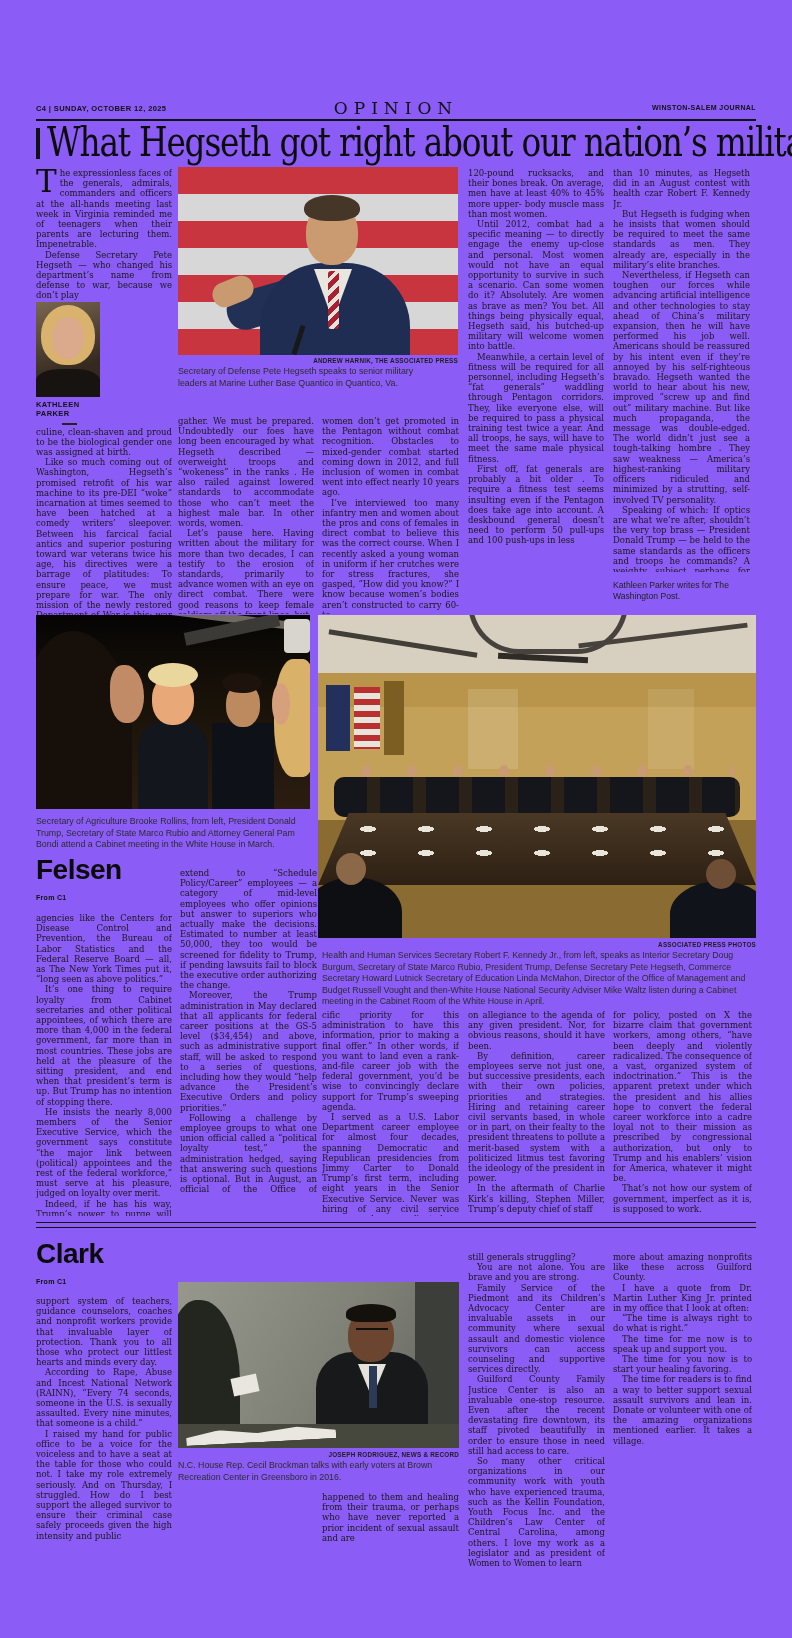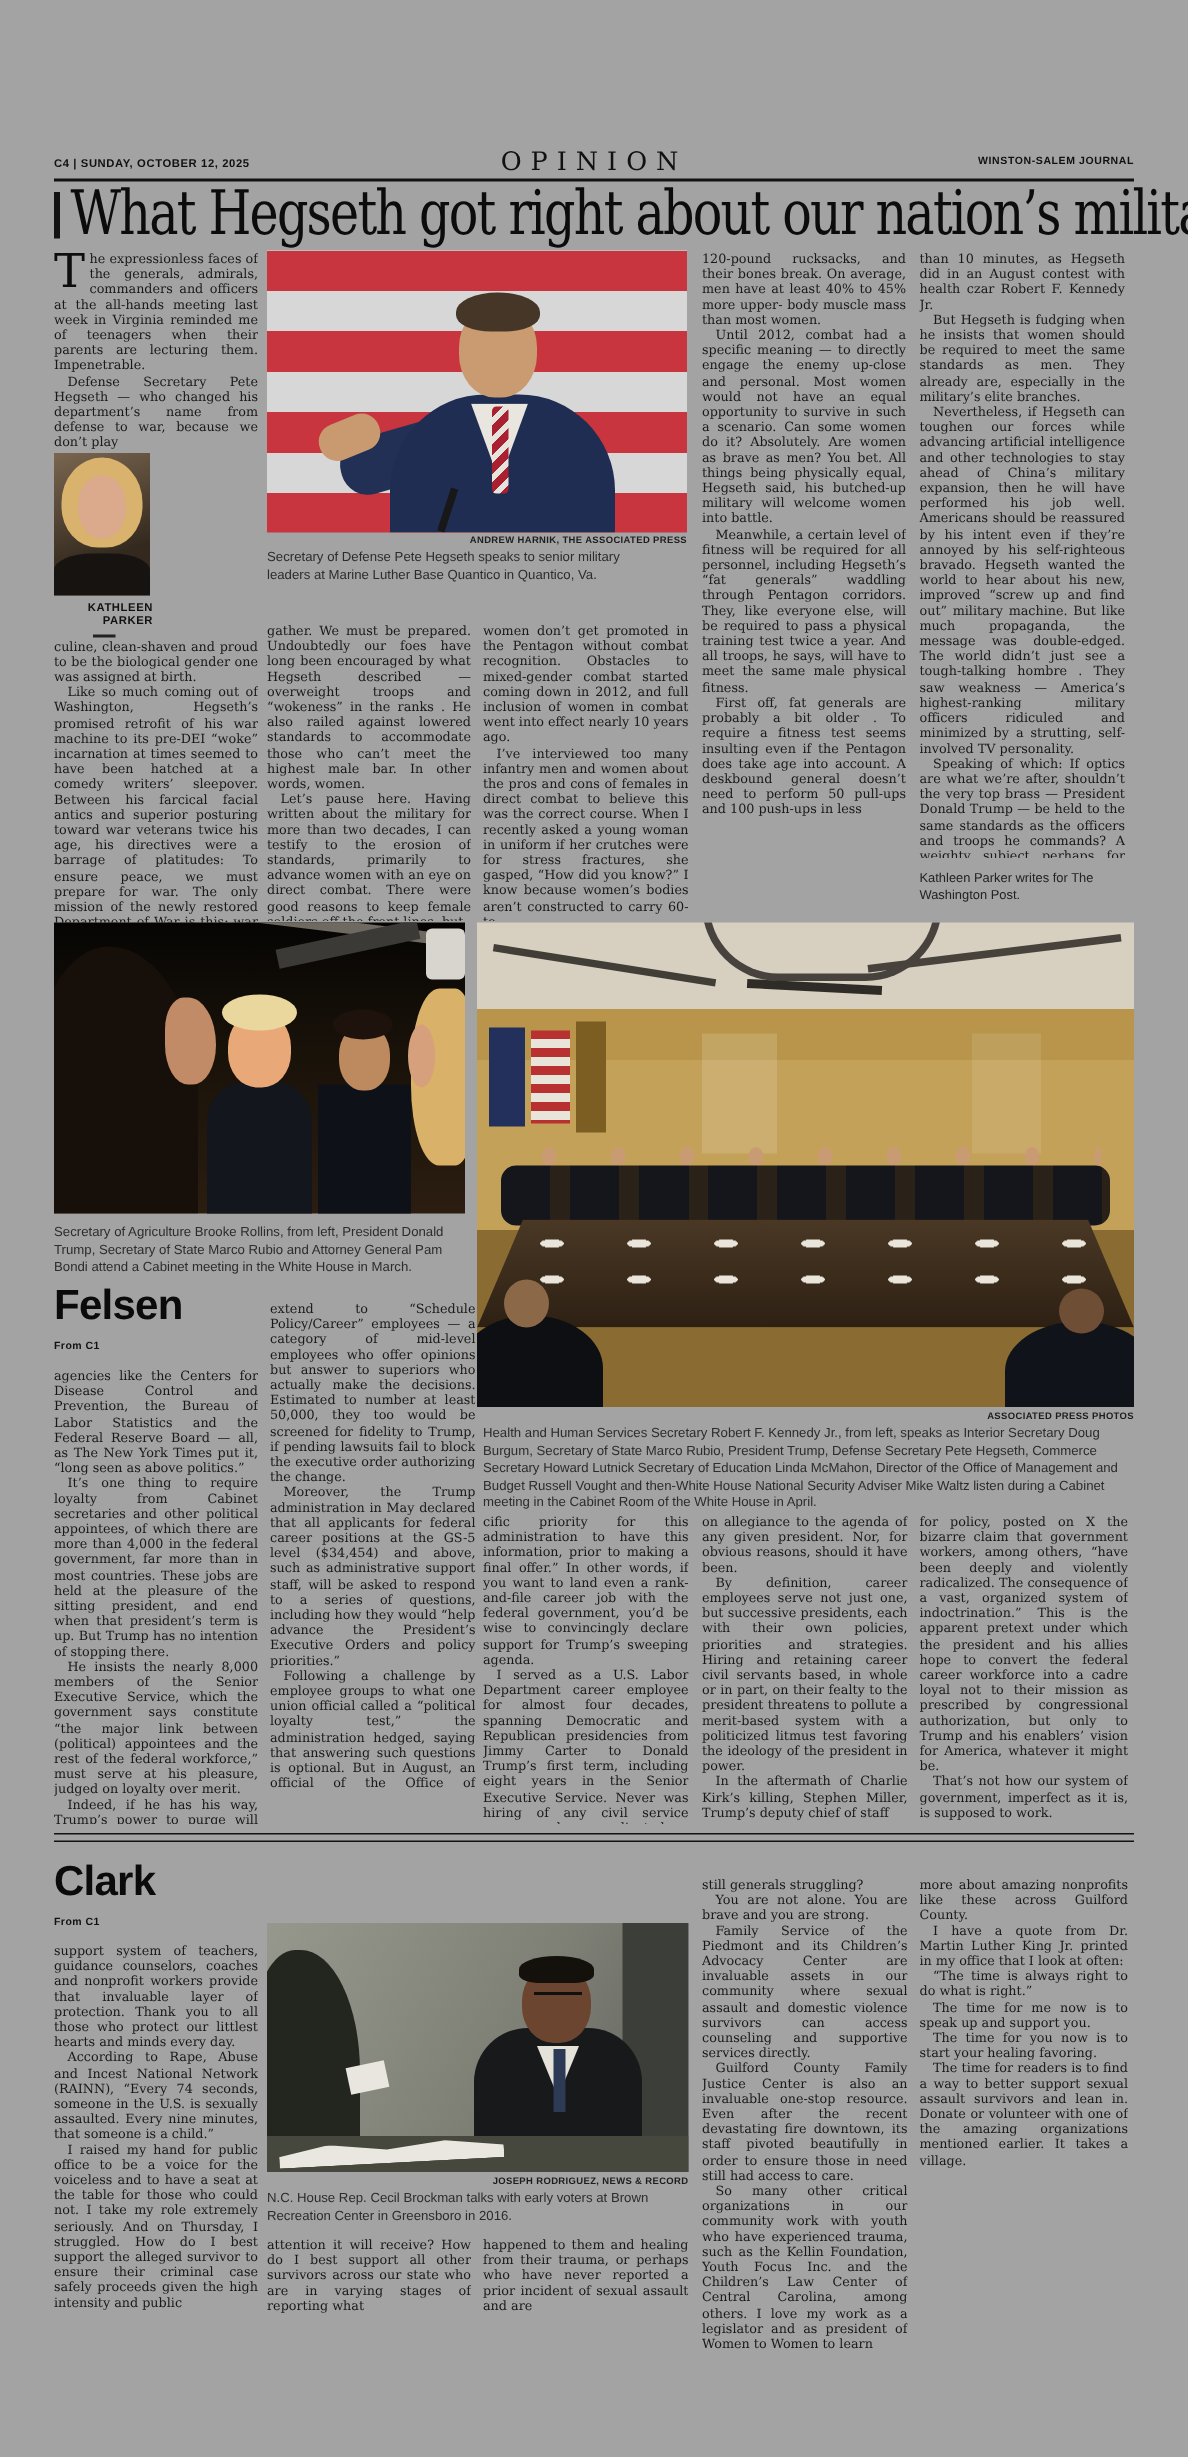--- a/index.html
+++ b/index.html
@@ -1,16 +1,16 @@
 <!DOCTYPE html>
 <html lang="en"><head>
 <meta charset="utf-8">
 <style>
   html,body{margin:0;padding:0;background:#e7e5e0;}
-  .page{position:relative;width:792px;height:1638px;margin:0 auto;background:#a3a3a3;
+  .page{position:relative;width:792px;height:1638px;margin:0 auto;background:#8b5cf6;
         font-family:"DejaVu Serif",serif;color:#151413;overflow:hidden;}
 
   
   .mh-left{position:absolute;left:36px;top:104px;font:700 7.5px "Liberation Sans",sans-serif;letter-spacing:.4px;color:#111;}
   .mh-center{position:absolute;left:0;top:98px;width:792px;text-align:center;
              font:400 17px "DejaVu Serif",serif;letter-spacing:6px;color:#111;}
   .mh-right{position:absolute;right:36px;top:104px;font:700 7px "Liberation Sans",sans-serif;letter-spacing:.4px;color:#111;}
   .rule-top{position:absolute;left:36px;top:119px;width:720px;height:2px;background:#121212;}
 
   
@@ -24,21 +24,21 @@
   .col p:first-child{text-indent:0;}
   .col p.cont{text-indent:0;}
   .dropcap{float:left;font-size:31px;line-height:25px;padding:1px 3px 0 0;font-weight:400;color:#0d0d0d;}
 
   .author-row{display:flex;gap:5px;margin:1px 0 2px 0;}
   .author-box{flex:none;width:66px;}
   .author-photo{position:relative;width:64px;height:95px;overflow:hidden;background:linear-gradient(160deg,#7a6650 0%,#33291e 70%);}
   .pk-hair{position:absolute;left:5px;top:3px;width:54px;height:60px;background:#d9b36d;border-radius:50% 50% 45% 45%;}
   .pk-face{position:absolute;left:16px;top:15px;width:32px;height:42px;background:#dba98b;border-radius:48%;}
   .pk-top{position:absolute;left:0;bottom:0;width:100%;height:28px;background:#171310;border-radius:40% 40% 0 0;}
-  .author-name{margin-top:3px;text-align:right;font:700 7.5px/9px "Liberation Sans",sans-serif;letter-spacing:.4px;color:#111;}
+  .author-name{margin-top:3px;text-align:left;font:700 7.5px/9px "Liberation Sans",sans-serif;letter-spacing:.4px;color:#111;}
   .author-rule{width:15px;height:2px;background:#222;margin:5px auto 0 auto;}
   .author-side{flex:1;}
 
   .bio{position:absolute;font:400 8.6px/11px "Liberation Sans",sans-serif;color:#222;}
 
   
   .caption{position:absolute;font:400 8.8px/11.5px "Liberation Sans",sans-serif;color:#2c2c2c;}
   .credit{position:absolute;text-align:right;font:700 6.3px "Liberation Sans",sans-serif;letter-spacing:.25px;color:#1d1d1d;}
 
   
@@ -268,23 +268,20 @@
     <div class="shape bk-tie"></div>
     <div class="shape bk-head"></div>
     <div class="shape bk-hair"></div>
     <div class="shape bk-glasses"></div>
     <div class="shape bk-desk"></div>
     <div class="shape bk-papers"></div>
   </div>
   <div class="credit" style="left:178px;top:1451px;width:281px">JOSEPH RODRIGUEZ, NEWS &amp; RECORD</div>
   <div class="caption" style="left:178px;top:1460px;width:280px">N.C. House Rep. Cecil Brockman talks with  early voters at Brown Recreation Center in  Greensboro in 2016.</div>
 
-  <div class="col" style="left:178px;top:1492px;width:136px;height:50px">
-      <p>attention it will receive? How do I best support all other survivors across our state who are in varying stages of reporting what</p>
-    </div>
   <div class="col" style="left:322px;top:1492px;width:137px;height:50px">
       <p>happened to them and healing from their trauma, or perhaps who have never reported a prior incident of sexual assault and are</p>
     </div>
   <div class="col" style="left:468px;top:1252px;width:137px;height:340px">
       <p>still generals struggling?</p>
       <p>You are not alone. You are brave and you are strong.</p>
       <p>Family Service of the Piedmont and its Children’s Advocacy Center are invaluable assets in our community where sexual assault and domestic violence survivors can access counseling and supportive services directly.</p>
       <p>Guilford County Family Justice Center is also an invaluable one-stop resource. Even after the recent devastating fire downtown, its staff pivoted beautifully in order to ensure those in need still had access to care.</p>
       <p>So many other critical organizations in our community work with youth who have experienced trauma, such as the Kellin Foundation, Youth Focus Inc. and the Children’s Law Center of Central Carolina, among others. I love my work as a legislator and as president of Women to Women to learn</p>
     </div>

